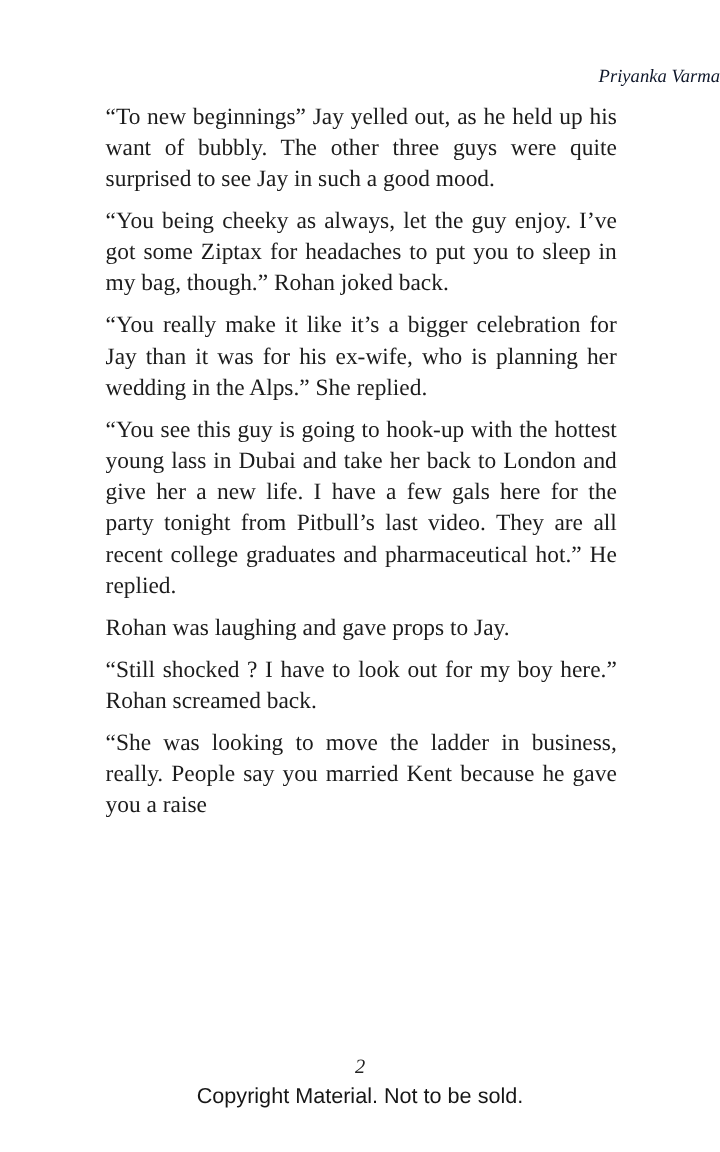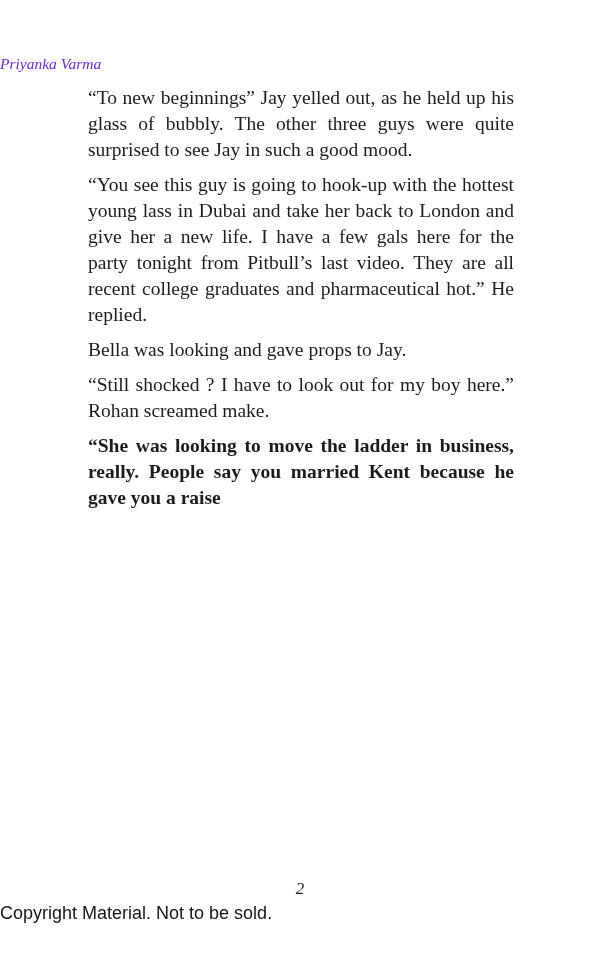--- a/index.html
+++ b/index.html
@@ -14,79 +14,80 @@
     background: #ffffff;
     color: #1c1c1c;
     font-family: "Liberation Serif", serif;
     overflow: hidden;
   }
   .running-head {
     position: absolute;
     top: 55px;
     left: 0;
     width: 600px;
-    text-align: left;
+    text-align: right;
     font-style: italic;
     font-size: 15.5px;
     line-height: 18px;
-    color: #6d28d9;
+    color: #0f172a;
   }
   .page-body {
     position: absolute;
     top: 85px;
     left: 88px;
     width: 426px;
   }
   .page-body p {
     margin: 0 0 9px 0;
     font-size: 19.5px;
     line-height: 26px;
     text-align: justify;
     text-justify: inter-word;
     color: #1c1c1c;
   }
   .page-body p:last-child {
     margin-bottom: 0;
-    font-weight: bold;
   }
   .page-number {
     position: absolute;
     top: 879px;
     left: 0;
     width: 600px;
     text-align: center;
     font-style: italic;
     font-size: 17px;
     line-height: 20px;
     color: #222222;
   }
   .copyright-line {
     position: absolute;
     top: 902px;
     left: 0;
     width: 600px;
-    text-align: left;
+    text-align: center;
     font-family: "Liberation Sans", sans-serif;
     font-size: 18px;
     line-height: 22px;
     color: #161616;
   }
 </style>
 </head>
 <body>
 
 <div class="book-page">
 
   <div class="running-head">Priyanka Varma</div>
 
   <div class="page-body">
-    <p>“To new beginnings” Jay yelled out, as he held up his glass of bubbly. The other three guys were quite surprised to see Jay in such a good mood.</p>
+    <p>“To new beginnings” Jay yelled out, as he held up his want of bubbly. The other three guys were quite surprised to see Jay in such a good mood.</p>
+    <p>“You being cheeky as always, let the guy enjoy. I’ve got some Ziptax for headaches to put you to sleep in my bag, though.” Rohan joked back.</p>
+    <p>“You really make it like it’s a bigger celebration for Jay than it was for his ex-wife, who is planning her wedding in the Alps.” She replied.</p>
     <p>“You see this guy is going to hook-up with the hottest young lass in Dubai and take her back to London and give her a new life. I have a few gals here for the party tonight from Pitbull’s last video. They are all recent college graduates and pharmaceutical hot.” He replied.</p>
-    <p>Bella was looking and gave props to Jay.</p>
-    <p>“Still shocked ? I have to look out for my boy here.” Rohan screamed make.</p>
+    <p>Rohan was laughing and gave props to Jay.</p>
+    <p>“Still shocked ? I have to look out for my boy here.” Rohan screamed back.</p>
     <p>“She was looking to move the ladder in business, really. People say you married Kent because he gave you a raise</p>
   </div>
 
   <div class="page-number">2</div>
 
   <div class="copyright-line">Copyright Material. Not to be sold.</div>
 
 </div>
 
 </body></html>

